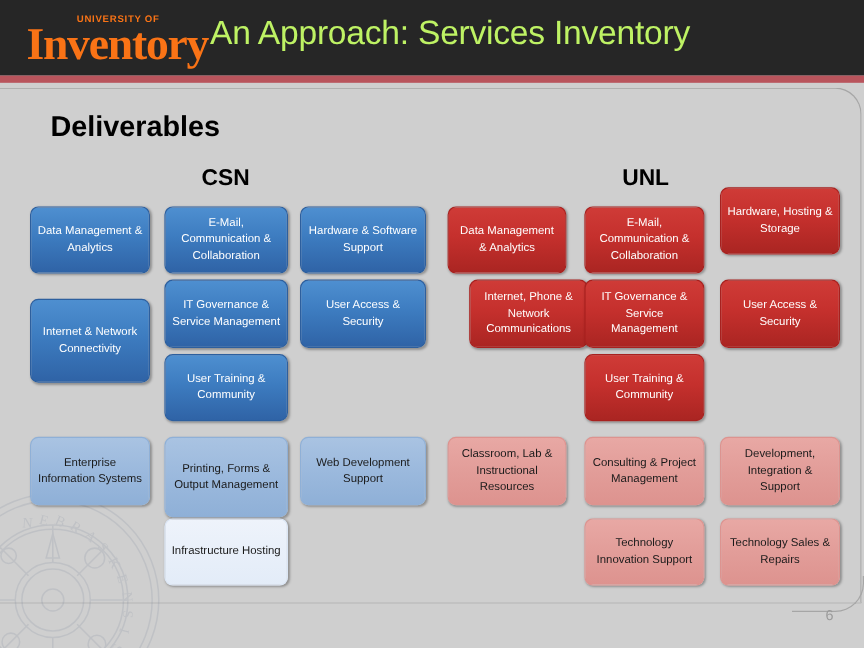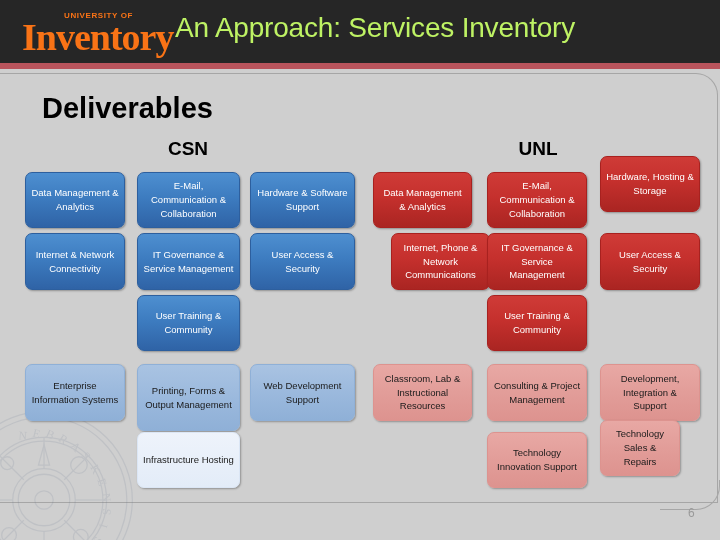--- a/index.html
+++ b/index.html
@@ -104,21 +104,21 @@
     width: 184px;
     height: 184px;
     opacity: 0.13;
     pointer-events: none;
   }
 
   
   #deliverables {
     position: absolute;
     left: 42px; top: 92px;
-    font-size: 29px;
+    font-size: 24px;
     font-weight: bold;
     color: #000000;
   }
   .col-head {
     position: absolute;
     font-size: 19px;
     font-weight: bold;
     color: #000000;
     text-align: center;
   }
@@ -244,21 +244,21 @@
 <div id="grid-container">
     <div class="box blue" style="left: 25px; top: 172px; width: 100px; height: 56px;">
       <span>Data Management &amp; Analytics</span>
     </div>
     <div class="box blue" style="left: 137px; top: 172px; width: 103px; height: 56px;">
       <span>E-Mail, Communication &amp; Collaboration</span>
     </div>
     <div class="box blue" style="left: 250px; top: 172px; width: 105px; height: 56px;">
       <span>Hardware &amp; Software Support</span>
     </div>
-    <div class="box blue" style="left: 25px; top: 233px; width: 100px; height: 57px;">
+    <div class="box blue" style="left: 25px; top: 249px; width: 100px; height: 70px;">
       <span>Internet &amp; Network Connectivity</span>
     </div>
     <div class="box blue" style="left: 137px; top: 233px; width: 103px; height: 57px;">
       <span>IT Governance &amp; Service Management</span>
     </div>
     <div class="box blue" style="left: 250px; top: 233px; width: 105px; height: 57px;">
       <span>User Access &amp; Security</span>
     </div>
     <div class="box blue" style="left: 137px; top: 295px; width: 103px; height: 56px;">
       <span>User Training &amp; Community</span>
@@ -301,18 +301,18 @@
     </div>
     <div class="box lightred" style="left: 487px; top: 364px; width: 100px; height: 57px;">
       <span>Consulting &amp; Project Management</span>
     </div>
     <div class="box lightred" style="left: 600px; top: 364px; width: 100px; height: 57px;">
       <span>Development, Integration &amp; Support</span>
     </div>
     <div class="box lightred" style="left: 487px; top: 432px; width: 100px; height: 56px;">
       <span>Technology Innovation Support</span>
     </div>
-    <div class="box lightred" style="left: 600px; top: 420px; width: 80px; height: 56px;">
+    <div class="box lightred" style="left: 600px; top: 432px; width: 100px; height: 56px;">
       <span>Technology Sales &amp; Repairs</span>
     </div>
   </div>
 
 <div id="page-number">6</div>
 
 </body></html>

